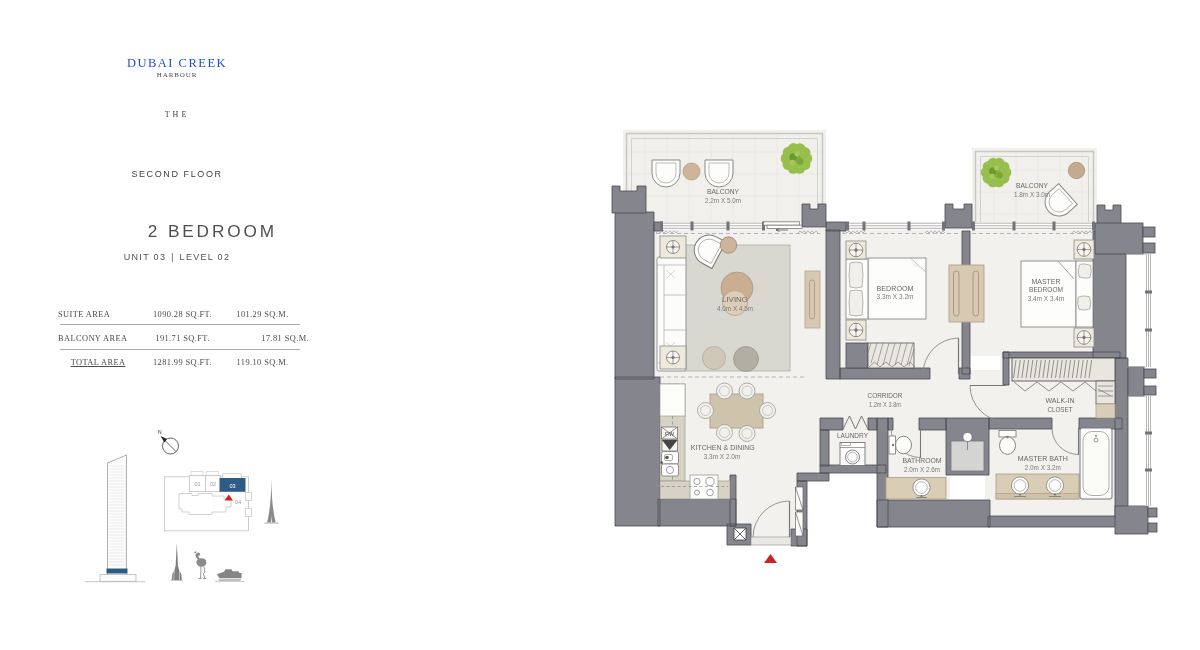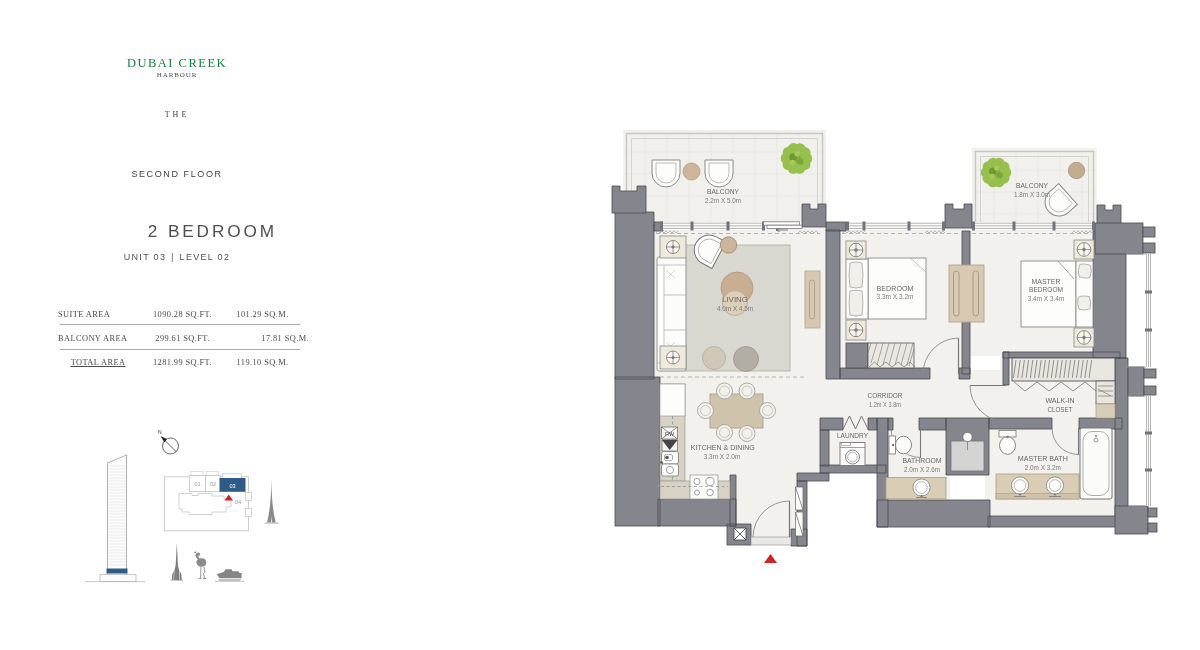--- a/index.html
+++ b/index.html
@@ -4,21 +4,21 @@
 <style>
 html,body{margin:0;padding:0;background:#ffffff;width:1200px;height:650px;overflow:hidden;}
 #page{position:absolute;top:0;left:0;width:1200px;height:650px;background:#ffffff;font-family:"Liberation Sans",sans-serif;}
 .t{position:absolute;white-space:nowrap;}
 .ser{font-family:"Liberation Serif",serif;}
 </style>
 </head>
 <body>
 <div id="page">
 
-<div class="t ser" style="left:77px;top:56px;width:200px;text-align:center;font-size:12.5px;letter-spacing:1.5px;color:#15803d;">DUBAI CREEK</div>
+<div class="t ser" style="left:77px;top:56px;width:200px;text-align:center;font-size:12.5px;letter-spacing:1.5px;color:#1d4ed8;">DUBAI CREEK</div>
 
 <div class="t ser" style="left:77px;top:71px;width:200px;text-align:center;font-size:7px;letter-spacing:0.9px;color:#4a4a4a;">HARBOUR</div>
 
 <div class="t ser" style="left:77px;top:109.5px;width:200px;text-align:center;font-size:8px;letter-spacing:3px;color:#3e3e3e;">THE</div>
 
 
 <div class="t" style="left:77px;top:169px;width:200px;text-align:center;font-size:9px;letter-spacing:1.6px;color:#414141;">SECOND FLOOR</div>
 
 <div class="t" style="left:77px;top:221px;width:200px;text-align:right;font-size:17.2px;letter-spacing:2.9px;color:#4f4f4f;text-indent:2.9px;">2 BEDROOM</div>
 
@@ -27,21 +27,21 @@
 <div class="t ser" style="top:309.5px;font-size:8.4px;letter-spacing:0.4px;color:#4c4c4c;">
       <span style="position:absolute;left:58px;width:80px;text-align:left;">SUITE AREA</span>
       <span style="position:absolute;left:138px;width:89px;text-align:center;">1090.28 SQ.FT.</span>
       <span style="position:absolute;left:218px;width:89px;text-align:center;">101.29 SQ.M.</span>
     </div>
 
 <div class="t" style="left:60px;top:324px;width:240px;height:1px;background:#ababab;"></div>
 
 <div class="t ser" style="top:333.5px;font-size:8.4px;letter-spacing:0.4px;color:#4c4c4c;">
       <span style="position:absolute;left:58px;width:80px;">BALCONY AREA</span>
-      <span style="position:absolute;left:138px;width:89px;text-align:center;">299.61 SQ.FT.</span>
+      <span style="position:absolute;left:138px;width:89px;text-align:center;">191.71 SQ.FT.</span>
       <span style="position:absolute;left:220px;width:89px;text-align:right;">17.81 SQ.M.</span>
     </div>
 
 <div class="t" style="left:60px;top:348.5px;width:240px;height:1px;background:#ababab;"></div>
 
 <div class="t ser" style="top:358px;font-size:8.4px;letter-spacing:0.4px;color:#4c4c4c;">
       <span style="position:absolute;left:58px;width:80px;text-align:center;text-decoration:underline;">TOTAL AREA</span>
       <span style="position:absolute;left:138px;width:89px;text-align:center;">1281.99 SQ.FT.</span>
       <span style="position:absolute;left:218px;width:89px;text-align:center;">119.10 SQ.M.</span>
     </div>

